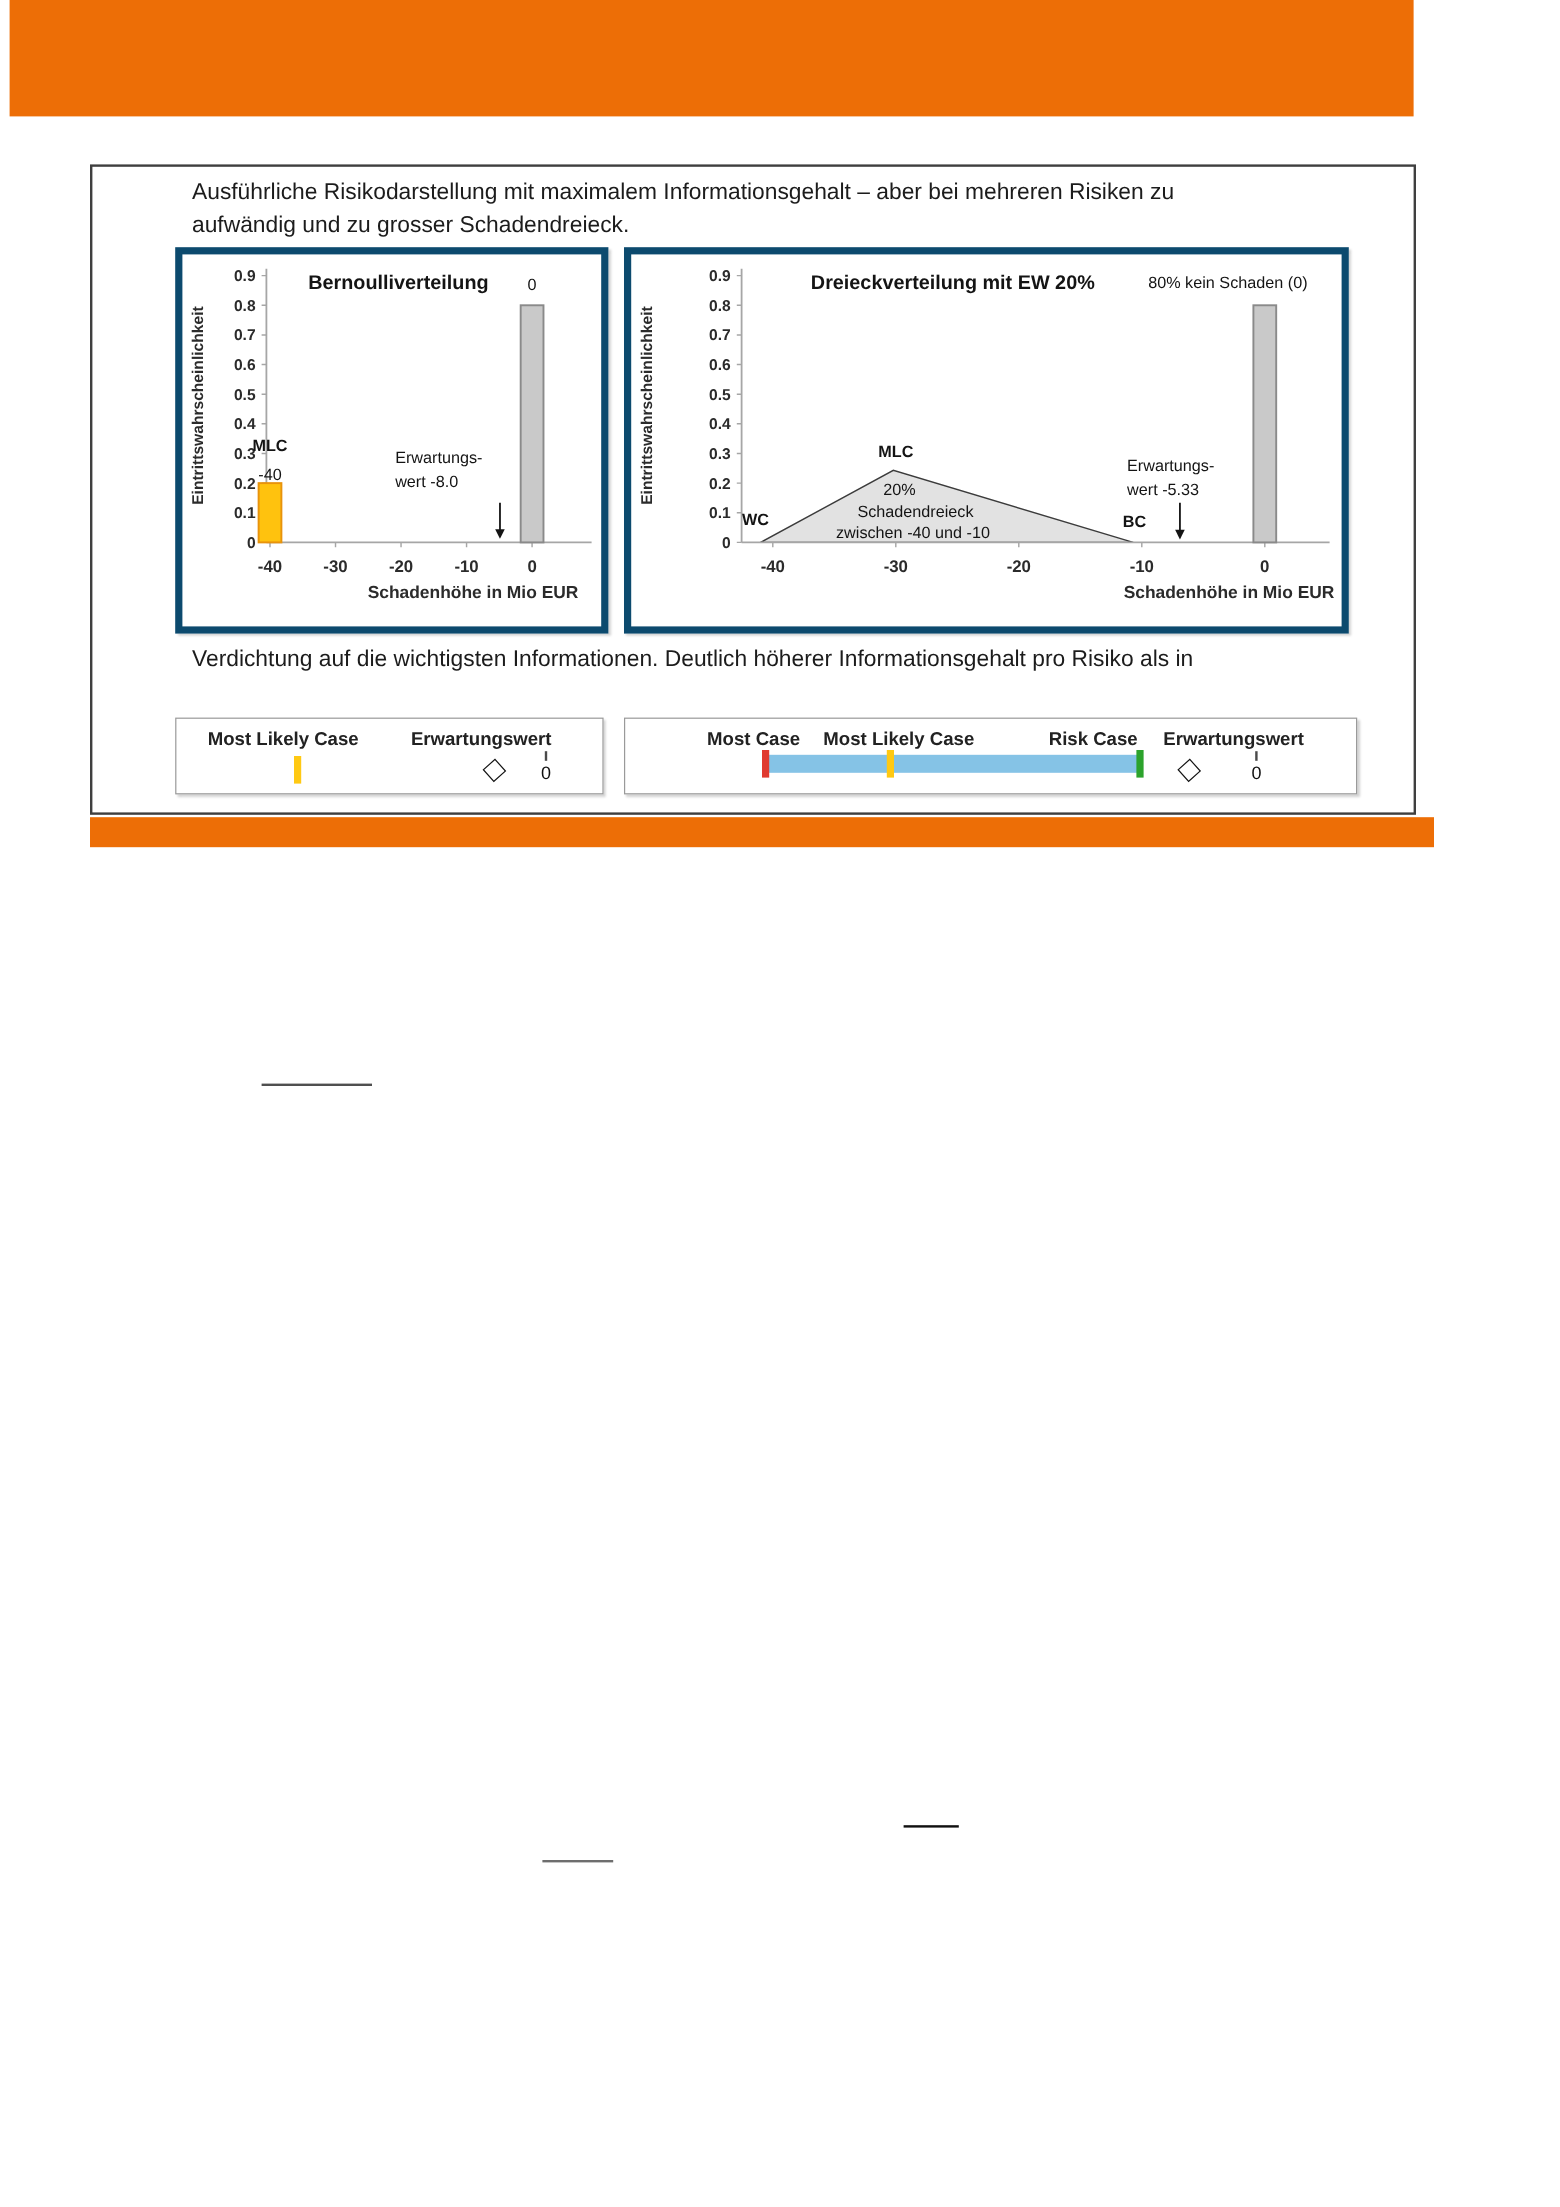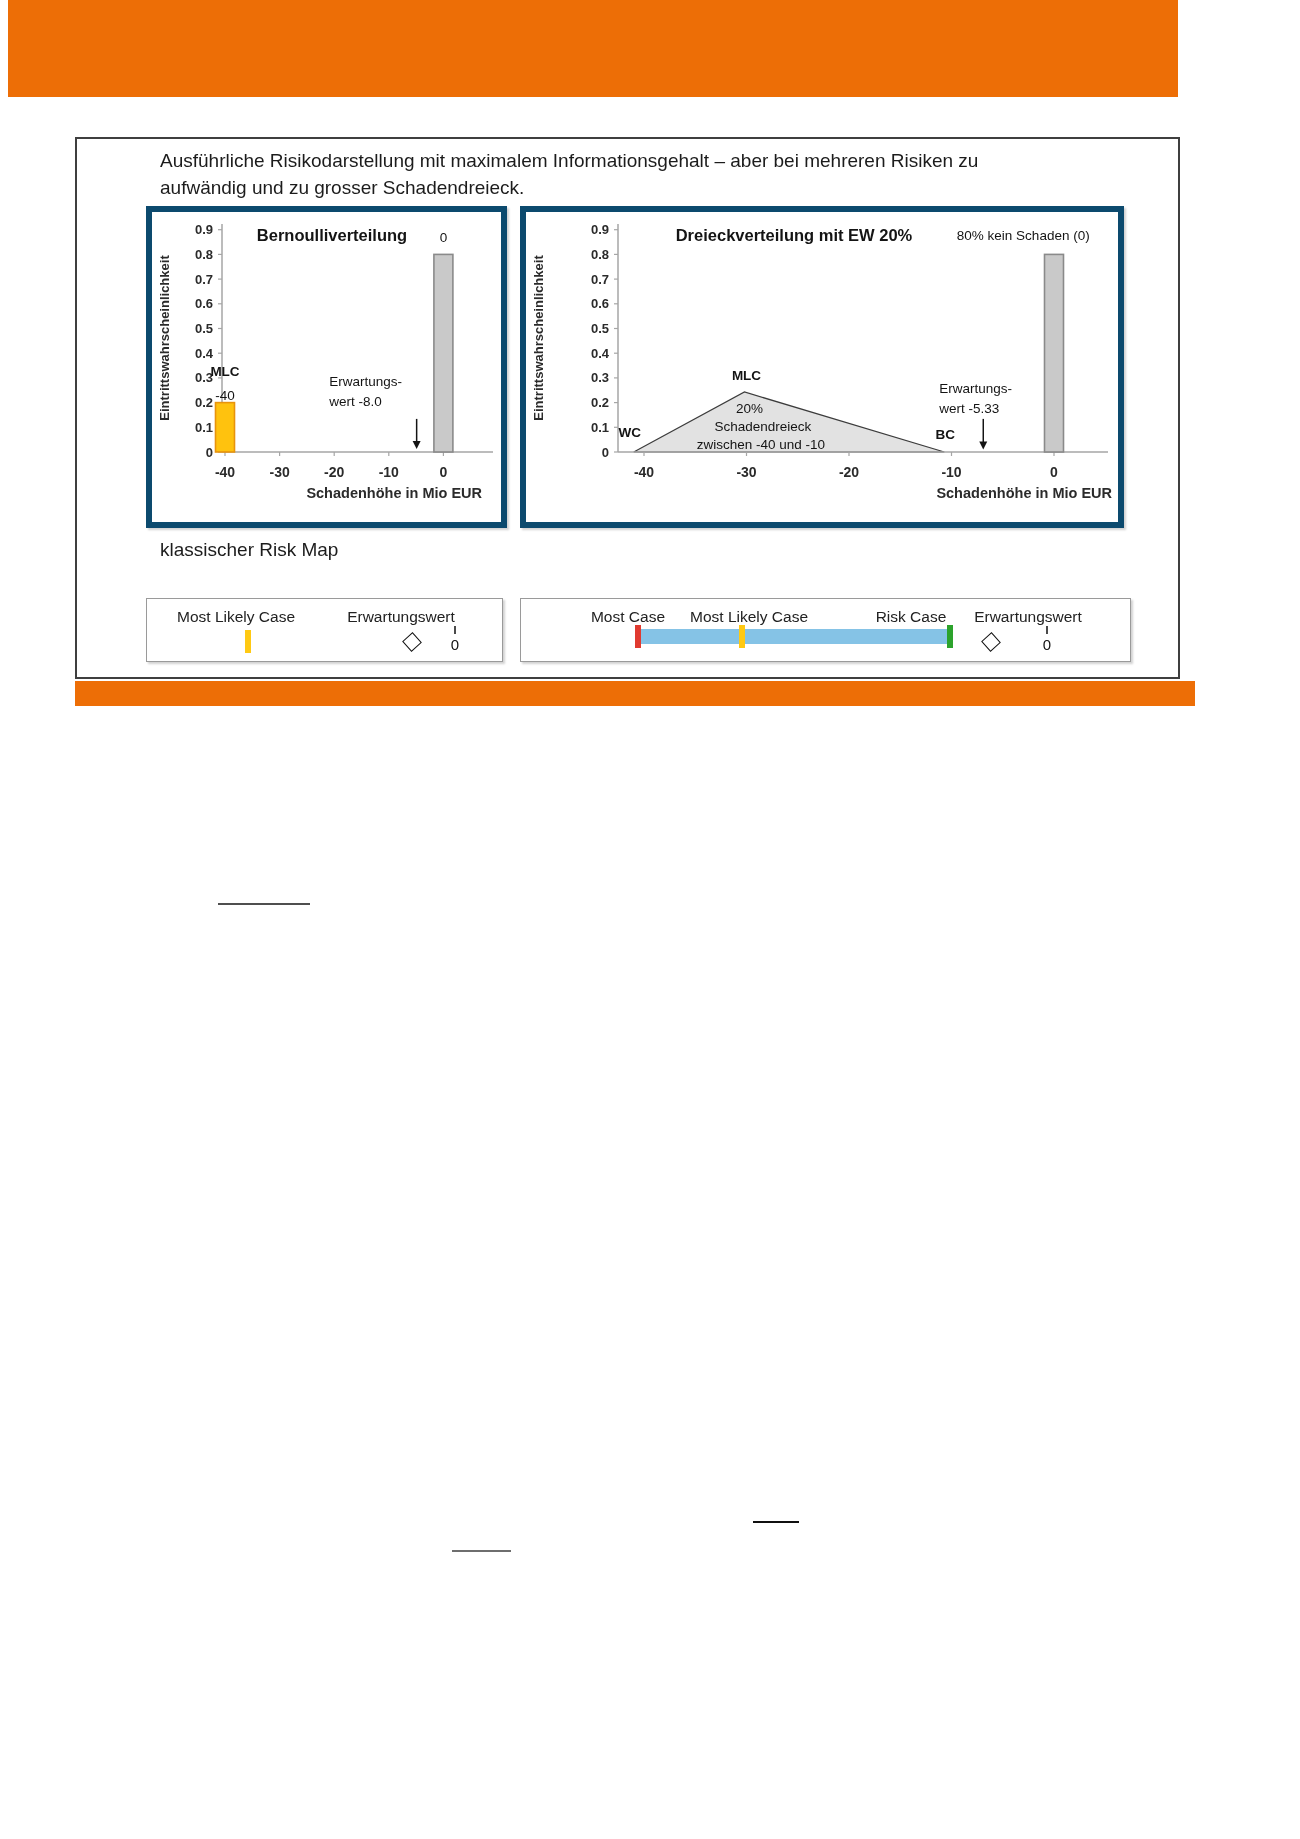--- a/index.html
+++ b/index.html
@@ -16,21 +16,21 @@
   .chart-panel{position:absolute;top:206px;height:310px;background:#fff;
                border:6px solid #0c4a6e;box-shadow:2px 2px 2px rgba(0,0,0,.18);}
   .chart-panel.left{left:146px;width:349px;}
   .chart-panel.right{left:520px;width:592px;}
   .chart-panel svg{display:block;}
   .legend-strip{position:absolute;top:598px;height:62px;background:#fff;
                 border:1.5px solid #9a9a9a;box-shadow:2px 2px 2px rgba(0,0,0,.18);}
   .legend-strip.left{left:146px;width:355px;}
   .legend-strip.right{left:520px;width:609px;}
   .lg-label{position:absolute;top:9px;transform:translateX(-50%);
-            font-size:15.5px;color:#222;white-space:nowrap;}
+            font-size:15.5px;color:#222;white-space:nowrap;font-weight:bold;}
   .lg-tick{position:absolute;width:6px;height:23px;transform:translateX(-50%);}
   .lg-bar{position:absolute;top:30px;height:15px;background:var(--legend-blue,#85C3E6);}
   .lg-diamond{position:absolute;width:12px;height:12px;border:1.6px solid #141414;
               background:#fff;transform:translateX(-50%) rotate(48deg);}
   .lg-minitick{position:absolute;top:27px;width:2px;height:8px;background:#4a4a4a;
                transform:translateX(-50%);}
   .lg-zero{position:absolute;top:37px;transform:translateX(-50%);font-size:15px;color:#111;}
   .rule{position:absolute;height:2px;}
   .rule-1{left:218px;top:903px;width:92px;background:#4f4f4f;}
   .rule-2{left:753px;top:1521px;width:46px;background:#101010;}
@@ -146,21 +146,21 @@
         <text x="103.65000000000002" y="225.481" text-anchor="middle" font-size="13.5" font-weight="700" fill="#141414">WC</text>
         <text x="419.35" y="227.457" text-anchor="middle" font-size="13.5" font-weight="700" fill="#141414">BC</text>
         <text x="413.2" y="180.52700000000002" text-anchor="start" font-size="13.5" font-weight="400" fill="#141414">Erwartungs-</text>
         <text x="413.2" y="200.534" text-anchor="start" font-size="13.5" font-weight="400" fill="#141414">wert -5.33</text>
         <line x1="457.275" y1="206.902" x2="457.275" y2="231.53" stroke="#141414" stroke-width="1.5"></line>
         <polygon points="453.275,229.53 461.275,229.53 457.275,237.53" fill="#141414"></polygon>
       </svg>
   </div>
 
   <div class="para para-summary">
-    <span style="display:block">klassischer Risk Map</span>
+    <span style="display:block">Verdichtung auf die wichtigsten Informationen. Deutlich höherer Informationsgehalt pro Risiko als in</span>
   </div>
 
   <div class="legend-strip left">
     <span class="lg-label" style="left:89px">Most Likely Case</span>
     <span class="lg-label" style="left:254px">Erwartungswert</span>
     <span class="lg-tick" style="left:101px;top:31px;background:var(--legend-yellow)"></span>
     <span class="lg-diamond" style="left:265px;top:36px"></span>
     <span class="lg-minitick" style="left:308px"></span>
     <span class="lg-zero" style="left:308px">0</span>
   </div>

